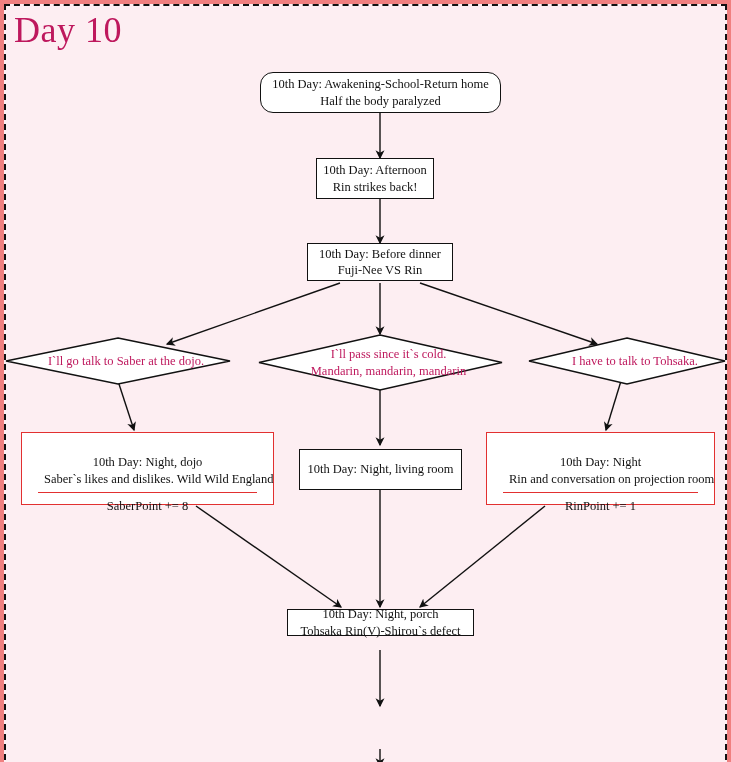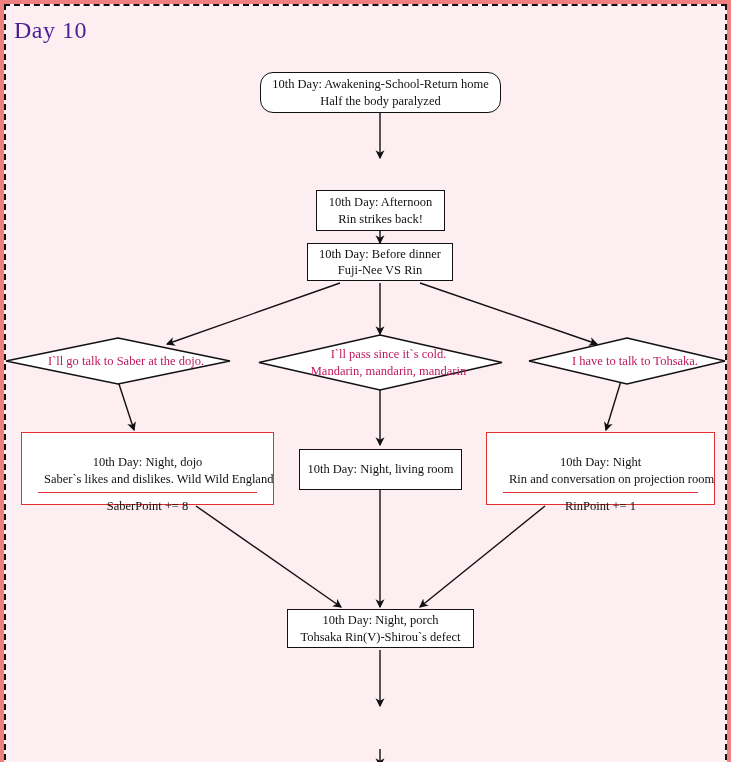--- a/index.html
+++ b/index.html
@@ -34,23 +34,23 @@
     border-top: 2px dashed #111111;
     border-left: 2px dashed #111111;
     border-right: 2px dashed #111111;
     box-sizing: border-box;
     pointer-events: none;
   }
   #diagram-title {
     position: absolute;
     left: 14px;
     top: 6px;
-    font-size: 24px;
+    font-size: 36px;
     line-height: 48px;
-    color: #4c1d95;
+    color: #be185d;
     letter-spacing: 0.5px;
     white-space: nowrap;
   }
   svg#edges {
     position: absolute;
     left: 0; top: 0;
     width: 731px;
     height: 762px;
   }
   .node {
@@ -135,21 +135,21 @@
       <line x1="380" y1="650" x2="380" y2="706"></line>
       <line x1="380" y1="749" x2="380" y2="766"></line>
     </g>
   </svg>
 
   <div class="node" style="left:260px; top:72px; width:241px; height:41px;border-radius:13px;">
     <span class="line">10th Day: Awakening-School-Return home</span>
     <span class="line">Half the body paralyzed</span>
   </div>
 
-  <div class="node" style="left:316px; top:158px; width:129px; height:41px;margin-top:32px;">
+  <div class="node" style="left:316px; top:158px; width:118px; height:41px;">
     <span class="line">10th Day: Afternoon</span>
     <span class="line">Rin strikes back!</span>
   </div>
 
   <div class="node" style="left:307px; top:243px; width:146px; height:38px;">
     <span class="line">10th Day: Before dinner</span>
     <span class="line">Fuji-Nee VS Rin</span>
   </div>
 
   <div class="diamond" style="left:5px; top:337px; width:226px; height:48px;">
@@ -193,19 +193,19 @@
   </div>
 
   <div class="node score" style="left:486px; top:432px; width:229px; height:73px;">
     <div class="head">
       <span class="line">10th Day: Night</span>
       <span class="line">Rin and conversation on projection room</span>
     </div>
     <div class="foot">RinPoint += 1</div>
   </div>
 
-  <div class="node" style="left:287px; top:609px; width:187px; height:39px;">
+  <div class="node" style="left:287px; top:609px; width:187px; height:27px;">
     <span class="line">10th Day: Night, porch</span>
     <span class="line">Tohsaka Rin(V)-Shirou`s defect</span>
   </div>
 
 
 </div>
 
 </body></html>

